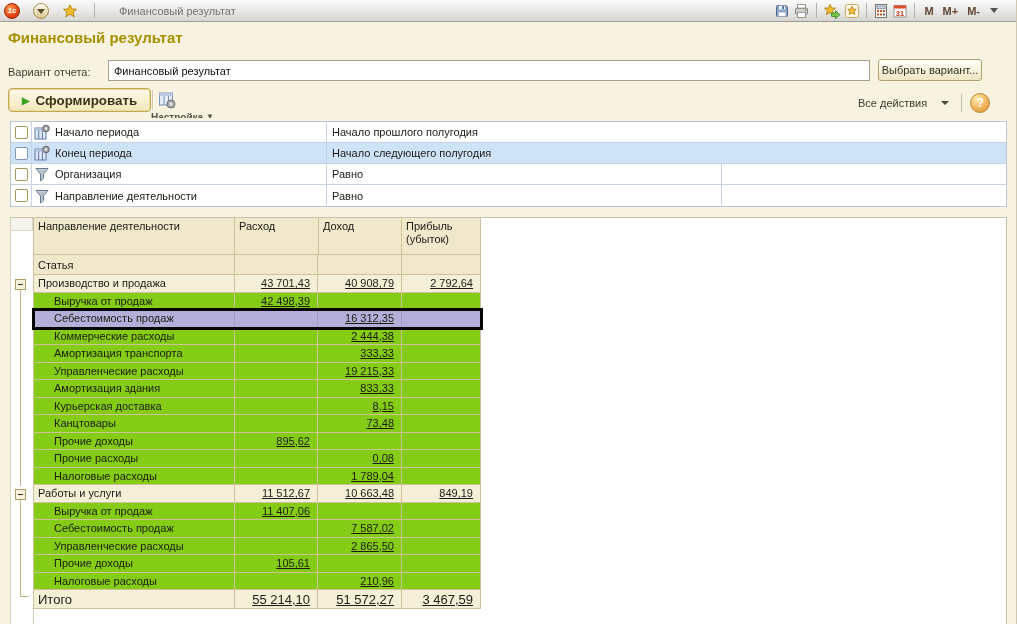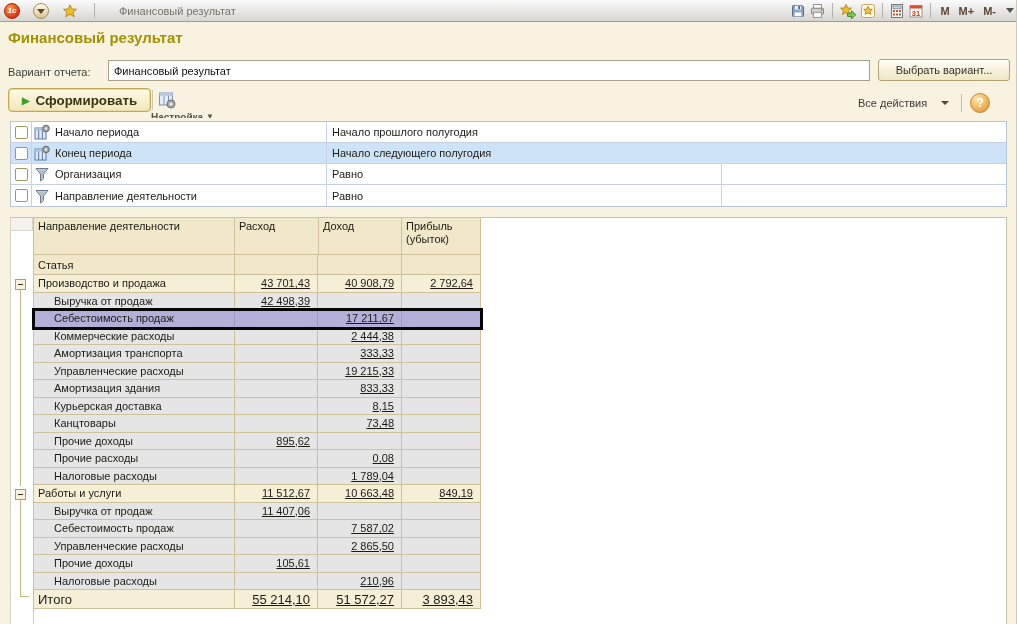--- a/index.html
+++ b/index.html
@@ -12,41 +12,41 @@
   
   .titlebar {
     position:absolute; top:0; left:0; width:100%; height:22px;
     background:linear-gradient(#fbfbfb,#d7d5d1);
     border-bottom:1px solid #9d9c97;
     display:flex; align-items:center;
   }
   .tb-left { display:flex; align-items:center; gap:13px; padding-left:4px; }
   .tb-sep { width:1px; height:15px; background:#b3b1ac; margin:0 3px; flex:none; }
   .tb-title { color:#77726a; margin-left:8px; white-space:nowrap; }
-  .tb-right { margin-left:auto; display:flex; align-items:center; gap:3px; padding-right:0; }
+  .tb-right { margin-left:auto; display:flex; align-items:center; gap:3px; padding-right:16px; }
   .onec-logo{ width:16px; height:16px; border-radius:50%;
     background:radial-gradient(circle at 35% 30%, #ff9c44, #e03d18 65%, #b02a0c);
     border:1px solid #9e2708; color:#fff; font-size:8px; font-weight:bold; font-style:italic;
     display:flex; align-items:center; justify-content:center; }
   .round-btn{ width:16px; height:16px; border-radius:50%;
     background:linear-gradient(#fffdf2,#d9c48d); border:1px solid #a38f50;
     display:flex; align-items:center; justify-content:center; }
   .round-btn .tri{ width:0; height:0; border-left:4px solid transparent; border-right:4px solid transparent; border-top:5px solid #5c4c22; margin-top:1px;}
   .mem-btn { color:#5f4636; font-weight:bold; font-size:11px; padding:0 3px; }
   .tb-edge-arrow { width:0;height:0;border-left:4px solid transparent;border-right:4px solid transparent;border-top:5px solid #555; margin:0 2px 0 4px;}
   svg { display:block; }
   
   .page { position:absolute; top:22px; left:0; width:1017px; height:602px; }
   .page-title { position:absolute; left:8px; top:7px; font-size:15px; font-weight:bold; color:#a69000; }
   .variant-label { position:absolute; left:8px; top:44px; color:#3e3e33; }
   .variant-input { position:absolute; left:108px; top:38px; width:762px; height:21px;
     border:1px solid #a9a28a; background:#fff; font:11px "Liberation Sans",sans-serif; padding:0 5px; color:#111;}
   .btn { background:linear-gradient(#fffef7,#f0e6c4); border:1px solid #b1a273; border-radius:3px;
     font:11px "Liberation Sans",sans-serif; color:#34301f; cursor:default; }
-  .choose-variant-btn { position:absolute; left:878px; top:37px; width:132px; height:22px; }
+  .choose-variant-btn { position:absolute; left:878px; top:37px; width:104px; height:22px; }
   .generate-btn { position:absolute; left:8px; top:66px; width:143px; height:24px;
     border:1px solid #c2a850; border-radius:4px; box-shadow:0 0 0 1px #ead9a0 inset;
     background:linear-gradient(#fefaea,#f3e6ba); font-weight:bold; color:#3c3413;
     display:flex; align-items:center; justify-content:center; gap:6px; }
   .play-glyph { color:#3aa327; font-size:10px; }
   .toolbar-sep { position:absolute; left:152px; top:68px; width:1px; height:20px; background:#cdc6ad; box-shadow:1px 0 0 #fffbe9; }
   .settings-btn { position:absolute; left:157px; top:69px; width:20px; height:19px; }
   .settings-label-clip { position:absolute; left:151px; top:90px; width:75px; height:6px; overflow:hidden; color:#55534a; font-size:10px; line-height:11px;font-weight:bold; }
   .settings-arrow-clip { position:absolute; left:206px; top:90px; width:12px; height:6px; overflow:hidden; color:#55534a; font-size:8px; line-height:9px;}
   .actions-area { position:absolute; left:858px; top:70px; width:152px; height:22px; display:flex; align-items:center; }
@@ -81,21 +81,21 @@
   .collapse-box { position:absolute; left:4px; width:11px; height:11px; background:#f8f2dd;
     border:1px solid #ad9c63; display:flex; align-items:center; justify-content:center; }
   .collapse-box i { display:block; width:5px; height:1px; background:#30301f; }
   .sheet-table { position:absolute; left:22px; top:0; width:448px; border-left:1px solid #cfc29a; }
   .rh { display:flex; }
   .cell { border-right:1px solid #cfc29a; border-bottom:1px solid #cfc29a; overflow:hidden; }
   .hcell { background:#f1e8cb; padding:2px 4px; line-height:1.2; }
   .w-label{ width:201px; } .w-inc{ width:83px; } .w-exp{ width:84px; } .w-prof{ width:79px; }
   .h-row1 .hcell { height:37px; }
   .h-row2 .hcell { height:20px; display:flex; align-items:flex-end; }
-  .r-row { display:flex; height:17.5px; position:relative; background:#e5e5e5; }
+  .r-row { display:flex; height:17.5px; position:relative; background:#84cc16; }
   .r-row .cell { display:flex; align-items:center; }
   .r-row .c-label { padding-left:4px; }
   .r-row.item .c-label { padding-left:20px; }
   .c-num { justify-content:flex-end; padding-right:7px; white-space:pre;text-decoration:underline; }
   .r-row.group { background:#f6efd8; }
   .r-row.total { background:#f6efd8; height:19px; font-size:13px; }
   .r-row.selected { background:#b2b0d8; }
   .r-row.selected .cell { border-right-color:#9d9bc2; border-bottom-color:#9d9bc2; }
   .r-row.selected::after { content:""; position:absolute; inset:-2px; border:3px solid #050505; pointer-events:none; z-index:3; }
 </style>
@@ -339,21 +339,21 @@
     <div class="cell c-num w-inc">42 498,39</div>
     <div class="cell c-num w-exp"></div>
     <div class="cell c-num w-prof"></div>
   </div>
 
   <div class="r-row item selected">
     <div class="cell c-label w-label">
                 <span>Себестоимость продаж</span>
               </div>
     <div class="cell c-num w-inc"></div>
-    <div class="cell c-num w-exp">17 211,67</div>
+    <div class="cell c-num w-exp">16 312,35</div>
     <div class="cell c-num w-prof"></div>
   </div>
 
   <div class="r-row item">
     <div class="cell c-label w-label">
                 <span>Коммерческие расходы</span>
               </div>
     <div class="cell c-num w-inc"></div>
     <div class="cell c-num w-exp">2 444,38</div>
     <div class="cell c-num w-prof"></div>
@@ -484,19 +484,19 @@
     <div class="cell c-num w-exp">210,96</div>
     <div class="cell c-num w-prof"></div>
   </div>
 
   <div class="r-row total">
     <div class="cell c-label w-label">
                 <span>Итого</span>
               </div>
     <div class="cell c-num w-inc">55 214,10</div>
     <div class="cell c-num w-exp">51 572,27</div>
-    <div class="cell c-num w-prof">3 893,43</div>
+    <div class="cell c-num w-prof">3 467,59</div>
   </div>
 </div>
       </div>
     </div>
   </div>
 </div>
 
 </body></html>

